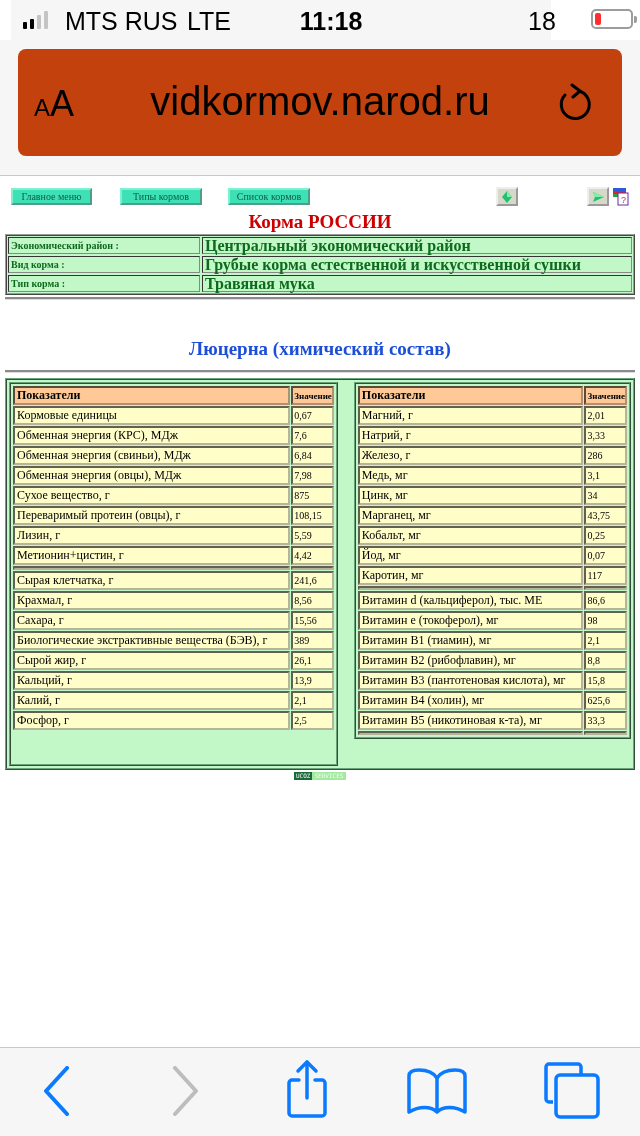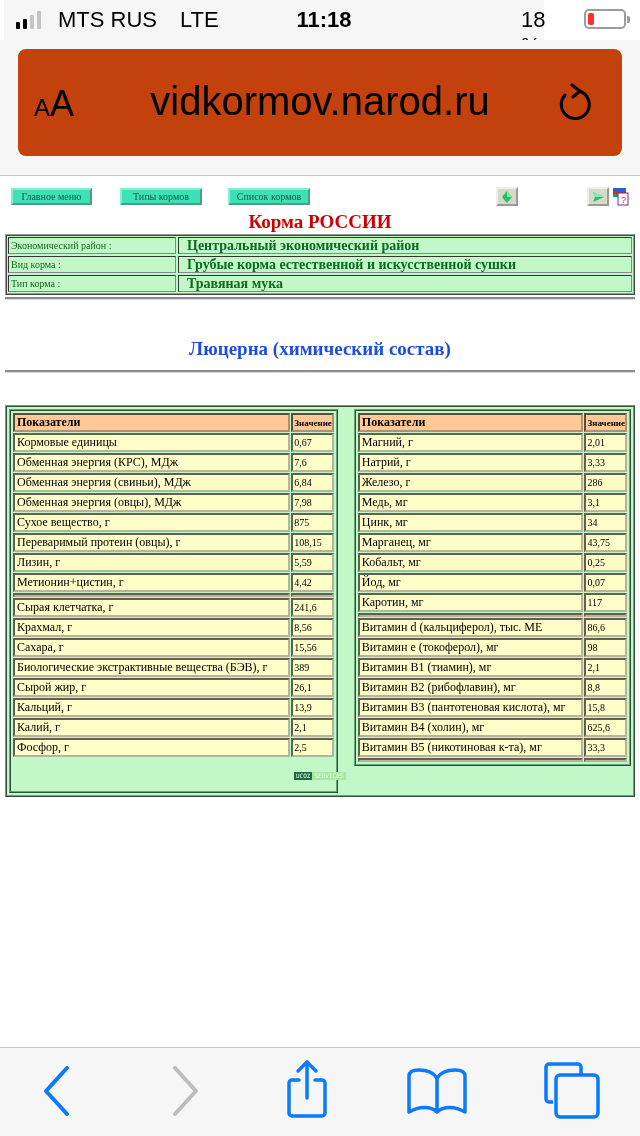--- a/index.html
+++ b/index.html
@@ -1,21 +1,21 @@
 <!DOCTYPE html>
 <html><head>
 <meta charset="utf-8">
 <style>
   * { box-sizing: border-box; margin: 0; padding: 0; }
   html, body { width: 640px; height: 1136px; overflow: hidden; background: #fff; }
   body { position: relative; font-family: "Liberation Serif", serif; }
 
   
-  .statusbar { position: absolute; left: 4px; top: 0; width: 540px; height: 40px; background: #f6f6f6;
-    font-family: "Liberation Sans", sans-serif; font-size: 22px; color: #000; }
+  .statusbar { position: absolute; left: 11px; top: 0; width: 540px; height: 40px; background: #f6f6f6;
+    font-family: "Liberation Sans", sans-serif; font-size: 25px; color: #000; }
   .sig { position: absolute; left: 12px; top: 11px; display: flex; align-items: flex-end; gap: 3px; height: 18px; }
   .sig span { display: block; width: 4px; border-radius: 1px; background: #000; }
   .sig span.off { background: #c4c4c4; }
   .carrier { position: absolute; left: 54px; top: 7px; }
   .net { position: absolute; left: 176px; top: 7px; }
   .clock { position: absolute; left: 0; width: 640px; text-align: center; top: 7px; font-weight: bold; }
   .batt-pct { position: absolute; left: 517px; top: 7px; }
   .batt { position: absolute; left: 580px; top: 9px; width: 42px; height: 20px; border: 2px solid #9c9c9c; border-radius: 5px; }
   .batt::after { content: ""; position: absolute; right: -6px; top: 5px; width: 3px; height: 7px; background: #9c9c9c; border-radius: 0 2px 2px 0; }
   .batt .lvl { position: absolute; left: 2px; top: 2px; width: 6px; height: 12px; background: #ff2d2d; border-radius: 2px; }
@@ -36,28 +36,28 @@
   .navicon { position: absolute; top: 10px; width: 22px; height: 19px; background: #d8d8c8; border: 2px outset #eee; }
   .navicon svg { position: absolute; left: 2px; top: 1px; }
   .helpicon { position: absolute; left: 613px; top: 10px; width: 16px; height: 19px; }
 
   .maintitle { position: absolute; left: 0; width: 640px; top: 34px; text-align: center; color: #cc0000;
     font-size: 19px; font-weight: bold; }
 
   .info { position: absolute; left: 5px; top: 57px; width: 630px; border: 2px ridge #9a9a9a; background: #c2f7c8; }
   .info-row { display: flex; height: 19px; }
   .info-row + .info-row { margin-top: 0; }
-  .info .k { width: 168px; border: 1px inset #888; margin: 1px; font-size: 10px; font-weight: normal; color: #0e6a1c; line-height: 15px; padding-left: 2px; }
-  .info .v { flex: 1; border: 1px inset #888; margin: 1px; font-size: 14px; font-weight: bold; color: #0e6a1c; line-height: 15px; padding-left: 8px; }
+  .info .k { width: 192px; border: 1px inset #888; margin: 1px; font-size: 10px; font-weight: bold; color: #0e6a1c; line-height: 15px; padding-left: 2px; }
+  .info .v { flex: 1; border: 1px inset #888; margin: 1px; font-size: 16px; font-weight: bold; color: #0e6a1c; line-height: 15px; padding-left: 2px; }
 
   .hr { position: absolute; left: 5px; width: 630px; height: 3px; border-top: 2px solid #8a8a8a; border-bottom: 1px solid #dcdcdc; }
 
   .subtitle { position: absolute; left: 0; width: 640px; top: 161px; text-align: center; color: #1d4ed8; font-size: 19px; font-weight: bold; }
 
-  .outer { position: absolute; left: 5px; top: 201px; width: 630px; height: 392px; border: 2px ridge #6aa37a; background: #c2f7c8; display: flex; padding: 2px; gap: 16px; margin-top: 27px; }
+  .outer { position: absolute; left: 5px; top: 201px; width: 630px; height: 392px; border: 2px ridge #6aa37a; background: #c2f7c8; display: flex; padding: 2px; gap: 16px; }
   .col { border: 2px ridge #6aa37a; padding: 1px; }
   .col.left { width: 337px; }
   .col.right { width: 284px; }
   table.data { border-collapse: separate; border-spacing: 1px; width: 100%; }
   table.data th { background: #fec997; border: 2px inset #b09070; font-size: 12px; text-align: left; height: 19px; padding-left: 2px; color: #000; }
   table.data th.val { font-size: 9px; padding-left: 1px; }
   table.data td { background: #fffdc8; border: 2px inset #b5b59a; font-size: 12px; height: 19px; padding: 0 2px; color: #000; white-space: nowrap; }
   table.data td.val { font-size: 10px; padding-left: 1px; }
   table.data tr.sep td { height: 3px; padding: 0; font-size: 1px; line-height: 1px; }
   .col.left td:first-child { width: 283px; }

